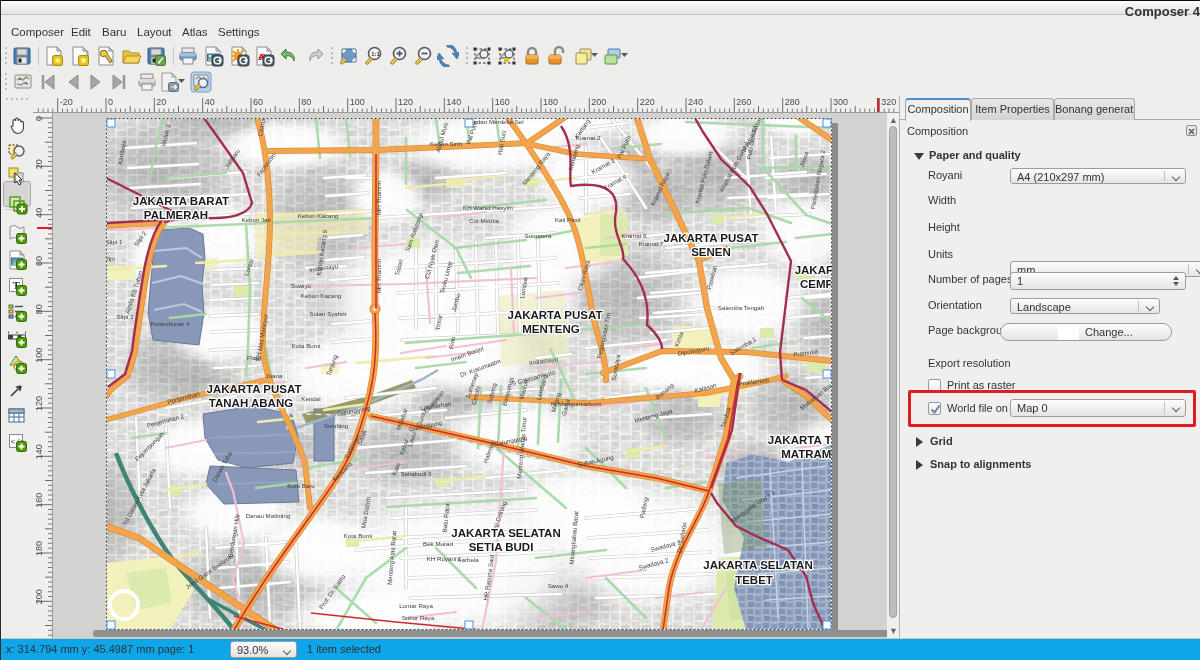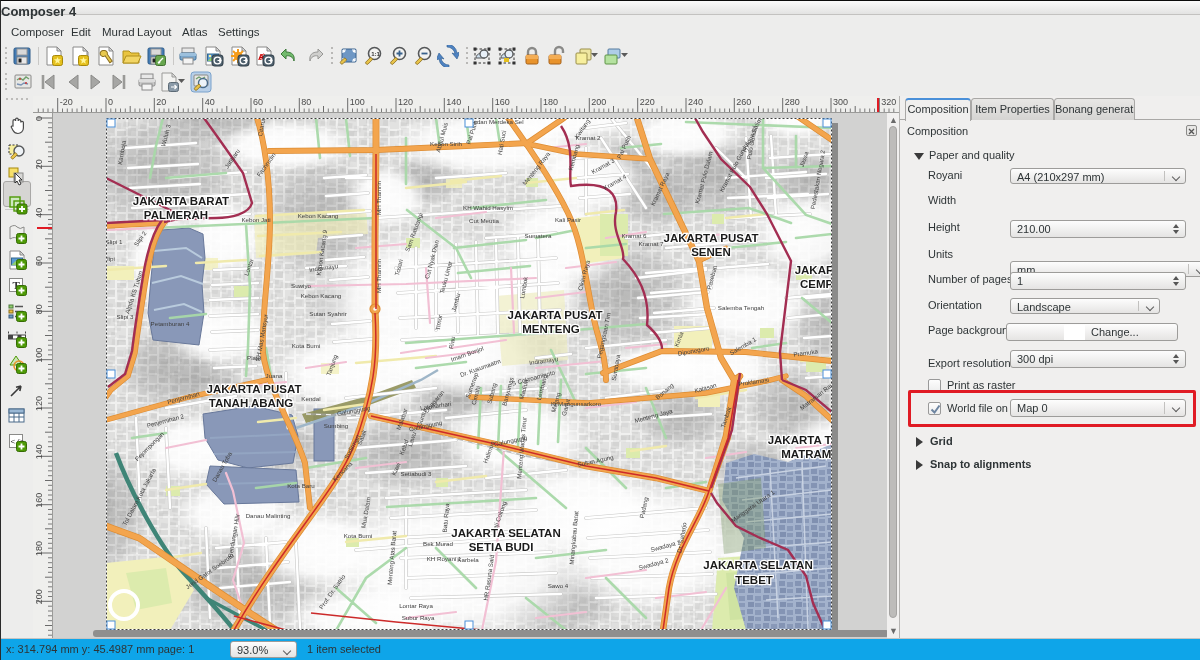--- a/index.html
+++ b/index.html
@@ -1,17 +1,17 @@
 <!DOCTYPE html>
 <html><head><meta charset="utf-8">
 <style>
 *{margin:0;padding:0;box-sizing:border-box}
 html,body{width:1200px;height:660px;overflow:hidden;font-family:"Liberation Sans",sans-serif;background:#ededec}
 #win{position:absolute;left:0;top:0;width:1200px;height:660px;border-top:1px solid #0c0c0c;border-left:1px solid #2a2a2a;background:#ededec}
-.titlebar{position:absolute;left:0;top:0;width:100%;height:14px;background:linear-gradient(#fbfbfb,#e3e3e2);border-bottom:1px solid #c3c2c0;text-align:left;font-size:13px;font-weight:bold;color:#2e3436;line-height:21px}
+.titlebar{position:absolute;left:0;top:0;width:100%;height:14px;background:linear-gradient(#fbfbfb,#e3e3e2);border-bottom:1px solid #c3c2c0;text-align:right;font-size:13px;font-weight:bold;color:#2e3436;line-height:21px}
 .menubar{position:absolute;left:0;top:22px;width:100%;height:20px;background:#ededec;font-size:11.5px;color:#2e3436}
 .menubar span{position:absolute;top:3px}
 .tb{position:absolute;background:#ededec}
 .sep{position:absolute;width:1px;background:#c9c8c6;top:4px;bottom:4px}
 .dsep{position:absolute;width:2px;top:4px;bottom:4px;background-image:repeating-linear-gradient(#b9b8b6 0 2px,transparent 2px 5px)}
 .grip{position:absolute;left:3px;top:4px;bottom:4px;width:4px;background-image:repeating-linear-gradient(#bdbcba 0 2px,transparent 2px 5px);background-size:2px 100%;background-repeat:no-repeat;background-position:1px 0}
 .ic{position:absolute;width:22px;height:22px}
 .ic svg{position:absolute;left:0;top:0}
 #leftbar{position:absolute;left:0;top:95px;width:32px;bottom:22px;background:#ededec}
 #hruler{position:absolute;left:32px;top:95px;width:866px;height:17px;background:#efefed;border-bottom:1px solid #9a9a98}
@@ -30,21 +30,21 @@
 .upa{position:absolute;top:3px;width:0;height:0;border-left:3.5px solid transparent;border-right:3.5px solid transparent;border-bottom:4.5px solid #555}
 .dna{position:absolute;bottom:3px;width:0;height:0;border-left:3.5px solid transparent;border-right:3.5px solid transparent;border-top:4.5px solid #555}
 .cb{position:absolute;width:13px;height:13px;background:linear-gradient(#fdfdfd,#eee);border:1px solid #999;border-radius:2px}
 </style></head>
 <body>
 <div id="win">
 <div class="titlebar">Composer 4</div>
 <div class="menubar">
   <span style="left:10px">Composer</span>
   <span style="left:70px">Edit</span>
-  <span style="left:101px">Murad</span>
+  <span style="left:101px">Baru</span>
   <span style="left:136px">Layout</span>
   <span style="left:181px">Atlas</span>
   <span style="left:217px">Settings</span>
 </div>
 <div class="tb" id="toolbar1" style="left:0;top:42px;width:100%;height:26px">
       <div class="grip"></div>
       <div class="ic" style="left:10px;top:2px;width:22px;height:22px">
         <svg width="22" height="22" viewBox="0 0 22 22" style="">
           <rect x="3" y="3" width="16" height="16" rx="1.5" fill="#447cb5" stroke="#2d5a87"></rect>
 <rect x="6" y="4" width="10" height="6" fill="#d9d9d9" stroke="#9a9a9a"></rect>
@@ -1126,63 +1126,53 @@
 <div id="panel">
       <div style="position:absolute;left:0;top:23px;width:100%;height:1px;background:#a9a8a6"></div>
       <div class="tab active" style="left:5px;width:66px">Composition</div>
       <div class="tab" style="left:71px;width:83px">Item Properties</div>
       <div class="tab" style="left:154px;width:81px">Bonang generation</div>
       <div class="plabel" style="left:7px;top:29px">Composition</div>
       <div style="position:absolute;right:4px;top:29px;width:11px;height:11px;border:1px solid #8a8a88;border-radius:2px;background:#e8e7e5"><svg width="9" height="9" viewBox="0 0 9 9">
           <path d="M2 2 L7 7 M7 2 L2 7" stroke="#555" stroke-width="1.3"></path>
         </svg></div>
       <div style="position:absolute;left:14px;top:57px;width:0;height:0;border-left:5px solid transparent;border-right:5px solid transparent;border-top:7px solid #3a3a3a"></div>
-      <div class="plabel" style="left:29px;top:53px;font-weight:normal">Paper and quality</div>
+      <div class="plabel" style="left:29px;top:53px;font-weight:bold">Paper and quality</div>
       <div class="plabel" style="left:28px;top:73px">Royani</div>
       <div class="combo" style="left:110px;top:72px;width:176px;height:16px">
         <span class="tx">A4 (210x297 mm)</span>
         <div class="arr"></div>
         <span class="chev"></span>
       </div>
       <div class="plabel" style="left:28px;top:98px">Width</div>
       <div class="plabel" style="left:28px;top:125px">Height</div>
-      <div class="spin" style="left:110px;top:124px;width:176px;height:18px">
-        <span class="tx">210.00</span>
-        <span class="upa" style="right:6px"></span>
-        <span class="dna" style="right:6px"></span>
-      </div>
       <div class="plabel" style="left:28px;top:152px">Units</div>
       <div class="combo" style="left:110px;top:165px;width:200px;height:16px">
         <span class="tx">mm</span>
         <div class="arr"></div>
         <span class="chev"></span>
       </div>
       <div class="plabel" style="left:28px;top:177px">Number of pages</div>
       <div class="spin" style="left:110px;top:176px;width:176px;height:18px">
         <span class="tx">1</span>
         <span class="upa" style="right:6px"></span>
         <span class="dna" style="right:6px"></span>
       </div>
       <div class="plabel" style="left:28px;top:203px">Orientation</div>
       <div class="combo" style="left:110px;top:202px;width:150px;height:16px">
         <span class="tx">Landscape</span>
         <div class="arr"></div>
         <span class="chev"></span>
       </div>
       <div class="plabel" style="left:28px;top:228px">Page background</div>
-      <div class="combo" style="left:106px;top:227px;width:172px;height:18px;border-radius:3px">
+      <div class="combo" style="left:100px;top:227px;width:172px;height:18px;border-radius:9px">
         <div style="position:absolute;left:57px;top:1px;width:21px;height:15px;background:#fff"></div>
         <span style="position:absolute;left:84px;top:2px">Change...</span>
       </div>
       <div class="plabel" style="left:28px;top:261px">Export resolution</div>
-      <div class="spin" style="left:110px;top:254px;width:176px;height:18px">
-        <span class="tx">300 dpi</span>
-        <span class="upa" style="right:6px"></span>
-        <span class="dna" style="right:6px"></span>
-      </div>
       <div class="cb" style="left:28px;top:283px"></div>
       <div class="plabel" style="left:47px;top:283px">Print as raster</div>
       <div style="position:absolute;left:8px;top:294px;width:288px;height:37px;border:3px solid #e01b24;border-radius:2px"></div>
       <div class="cb" style="left:28px;top:306px"><svg width="13" height="13" viewBox="0 0 13 13">
           <path d="M2.5 6.5 l3 3 5-7" stroke="#6d84a0" stroke-width="2" fill="none"></path>
         </svg></div>
       <div class="plabel" style="left:47px;top:306px">World file on</div>
       <div class="combo" style="left:110px;top:303px;width:176px;height:18px">
         <span class="tx">Map 0</span>
         <div class="arr"></div>

